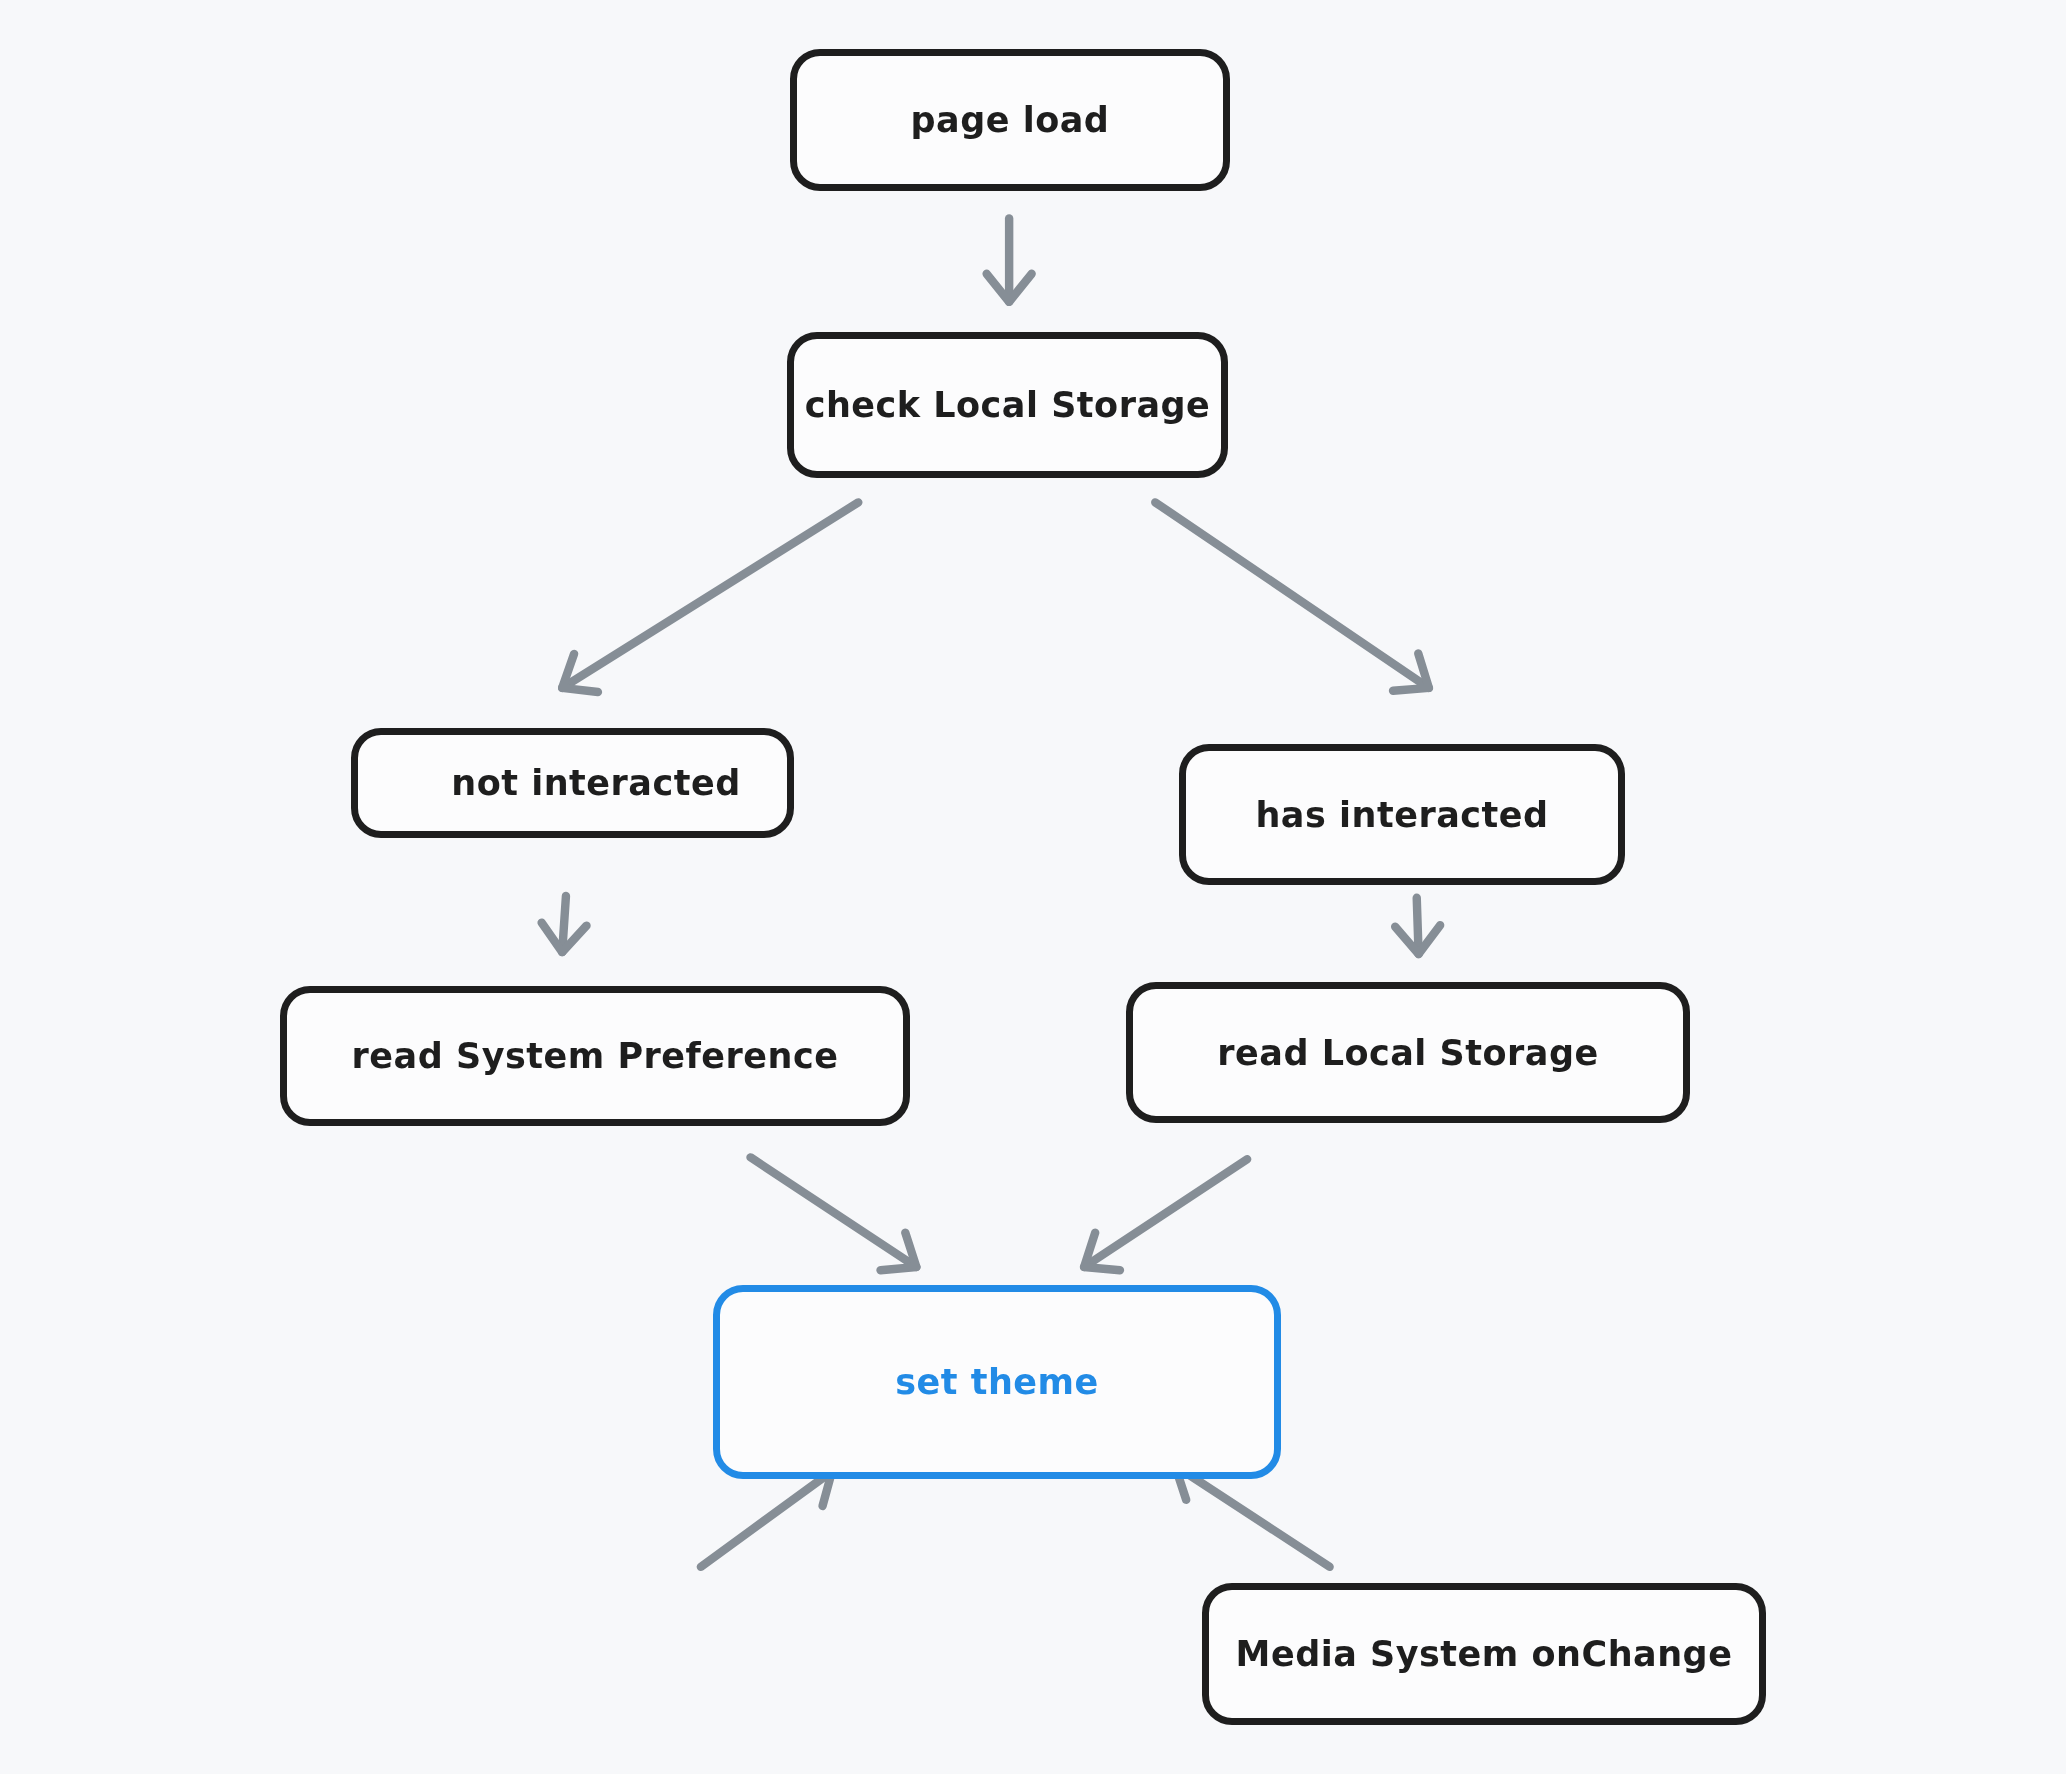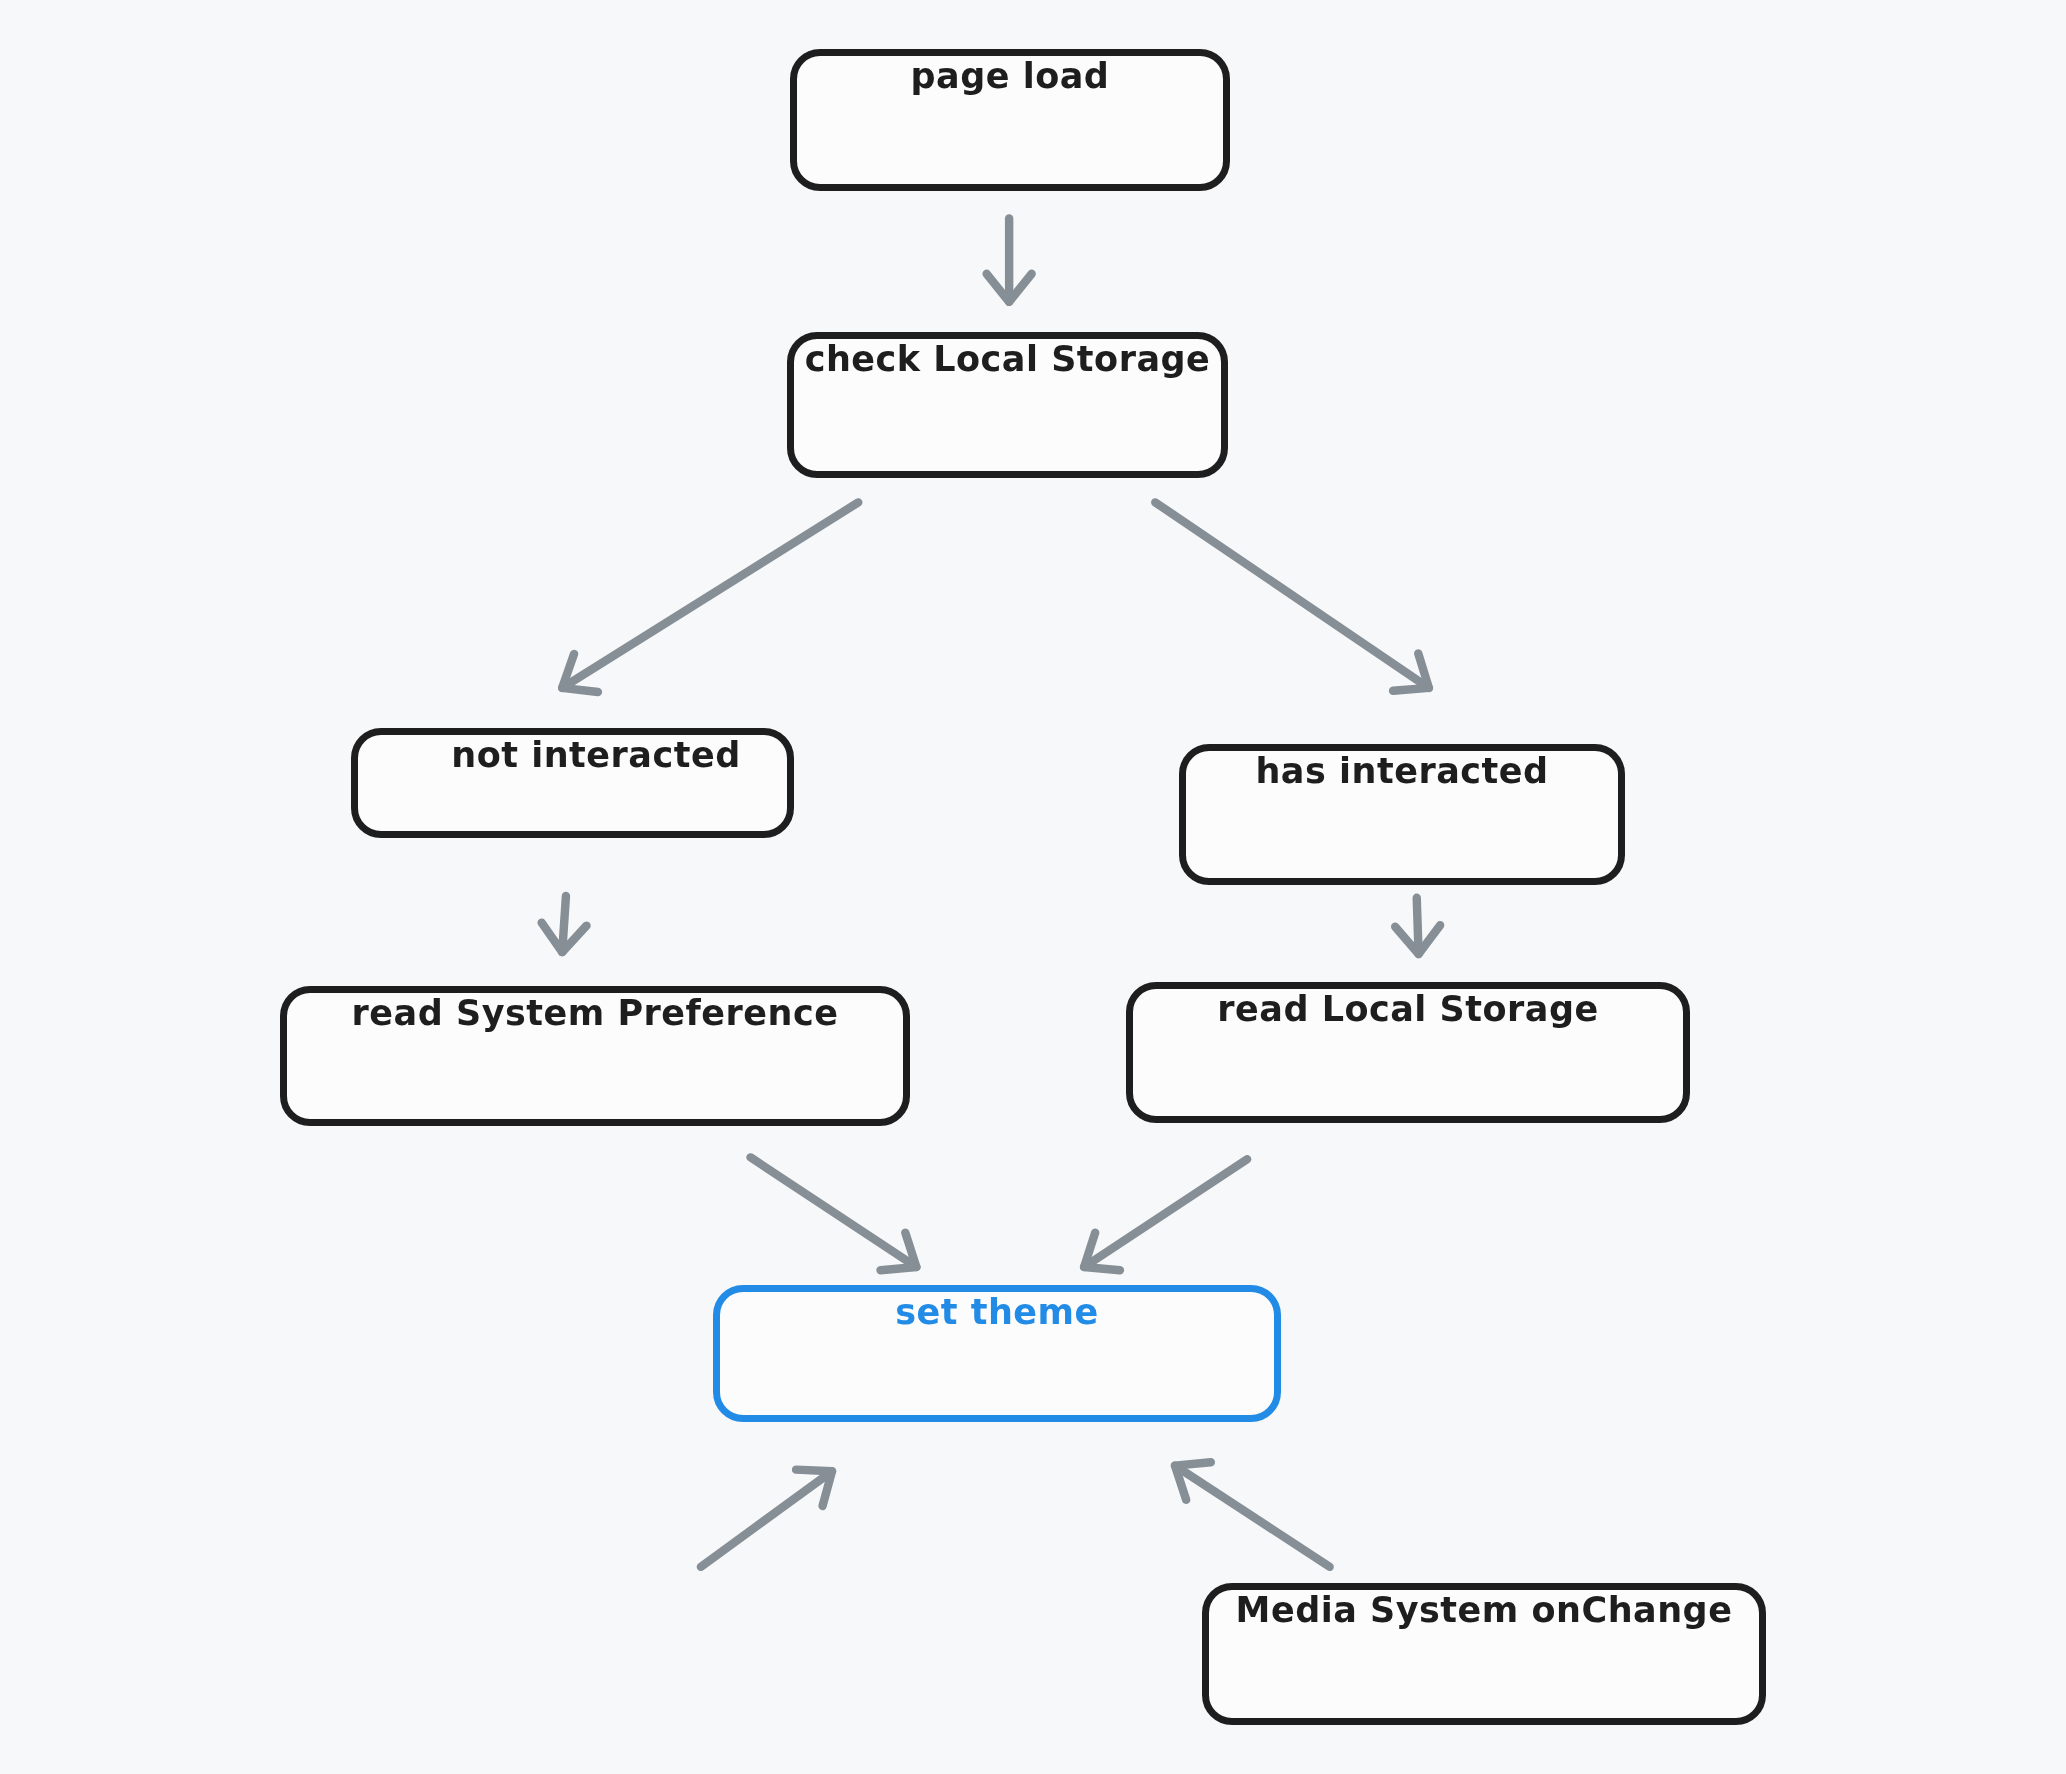--- a/index.html
+++ b/index.html
@@ -33,40 +33,40 @@
     stroke-width:9;
     stroke-linecap:round;
     stroke-linejoin:round;
   }
   .node{
     position:absolute;
     border:7.5px solid var(--ink);
     border-radius:30px;
     background:var(--fill);
     display:flex;
-    align-items:flex-start;
+    align-items:center;
     justify-content:center;
     font-weight:700;
     font-size:35px;
     letter-spacing:0.5px;
     color:var(--ink);
     text-align:center;
   }
   .node--accent{
     border-color:var(--blue);
     color:var(--blue);
   }
   
   #n-page-load            {left:790px;  top:49px;   width:440px; height:142px;}
   #n-check-local-storage  {left:787px;  top:332px;  width:441px; height:146px;}
   #n-not-interacted       {left:351px;  top:728px;  width:443px; height:110px;padding-left:47px;}
   #n-has-interacted       {left:1179px; top:744px;  width:446px; height:141px;}
   #n-read-system-pref     {left:280px;  top:986px; width:630px; height:140px;}
   #n-read-local-storage   {left:1126px; top:982px; width:564px; height:141px;}
-  #n-set-theme            {left:713px;  top:1285px; width:568px; height:137px;}
+  #n-set-theme            {left:713px;  top:1285px; width:568px; height:194px;}
   #n-onclick              {left:276px;  top:1585px; width:570px; height:142px;}
   #n-media-query-onchange {left:1202px; top:1583px; width:564px; height:142px;}
 </style>
 </head>
 <body>
 
 <div class="canvas">
 
   <svg class="edges" viewBox="0 0 2206 1894" xmlns="http://www.w3.org/2000/svg">
     <defs>

